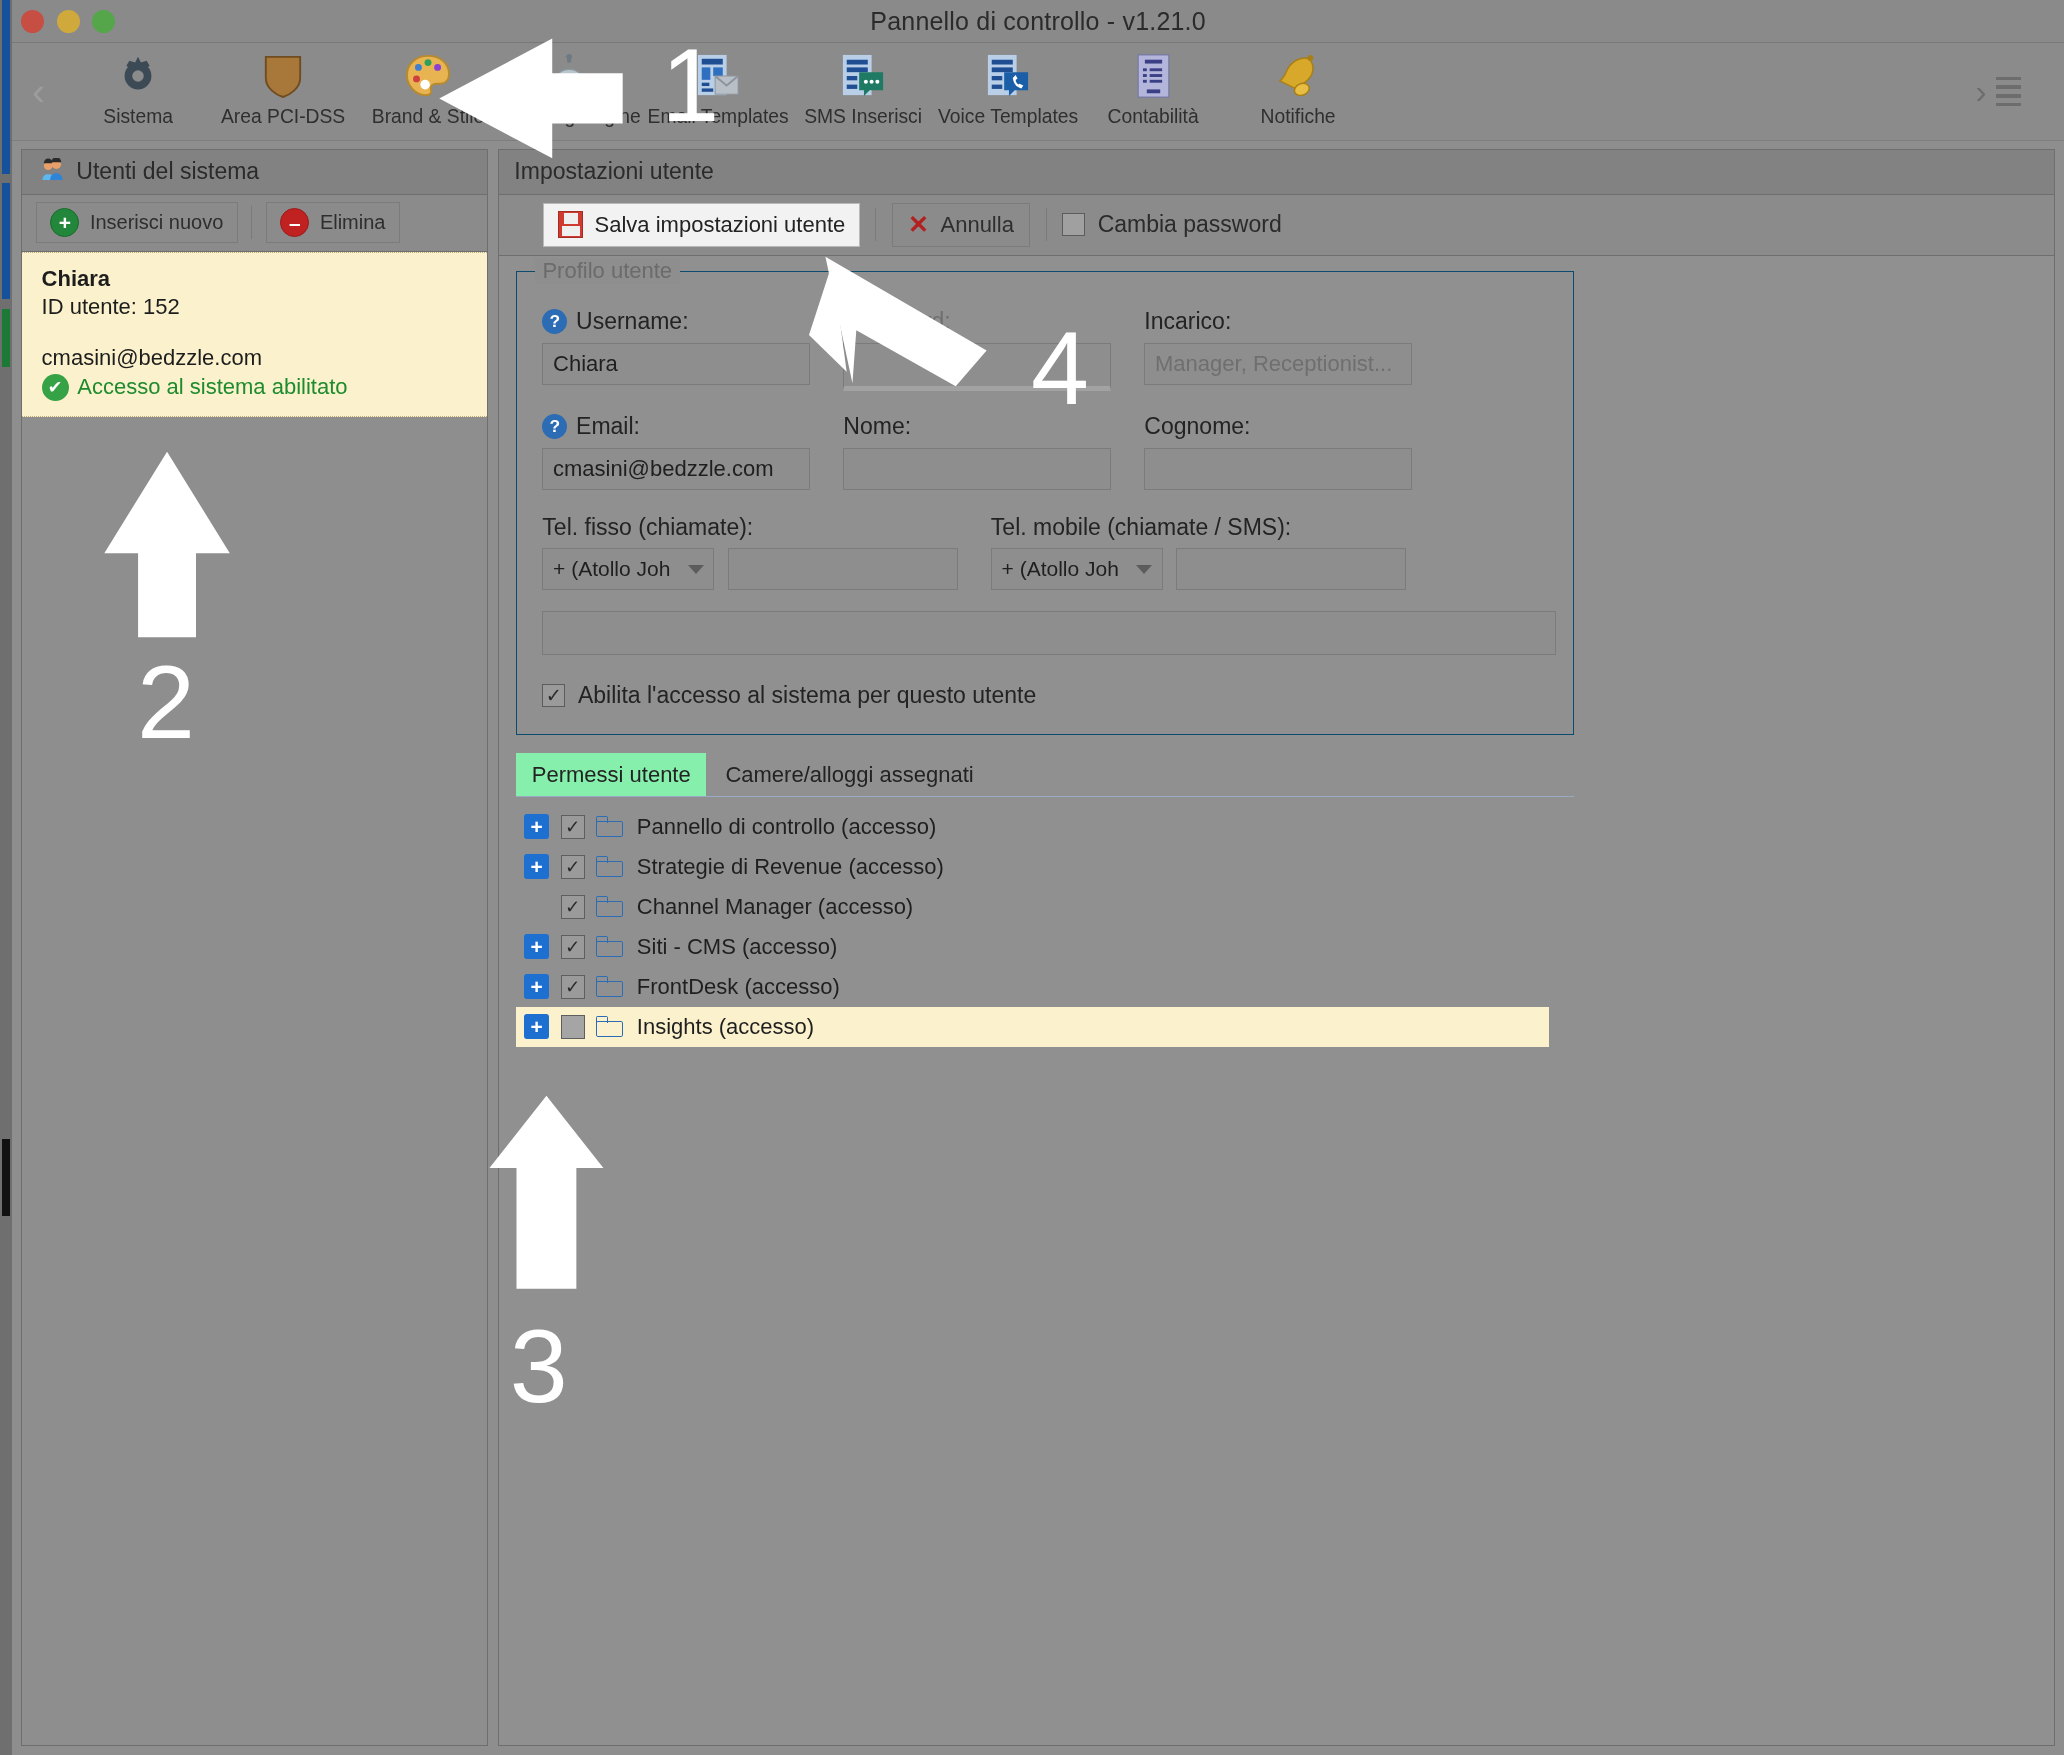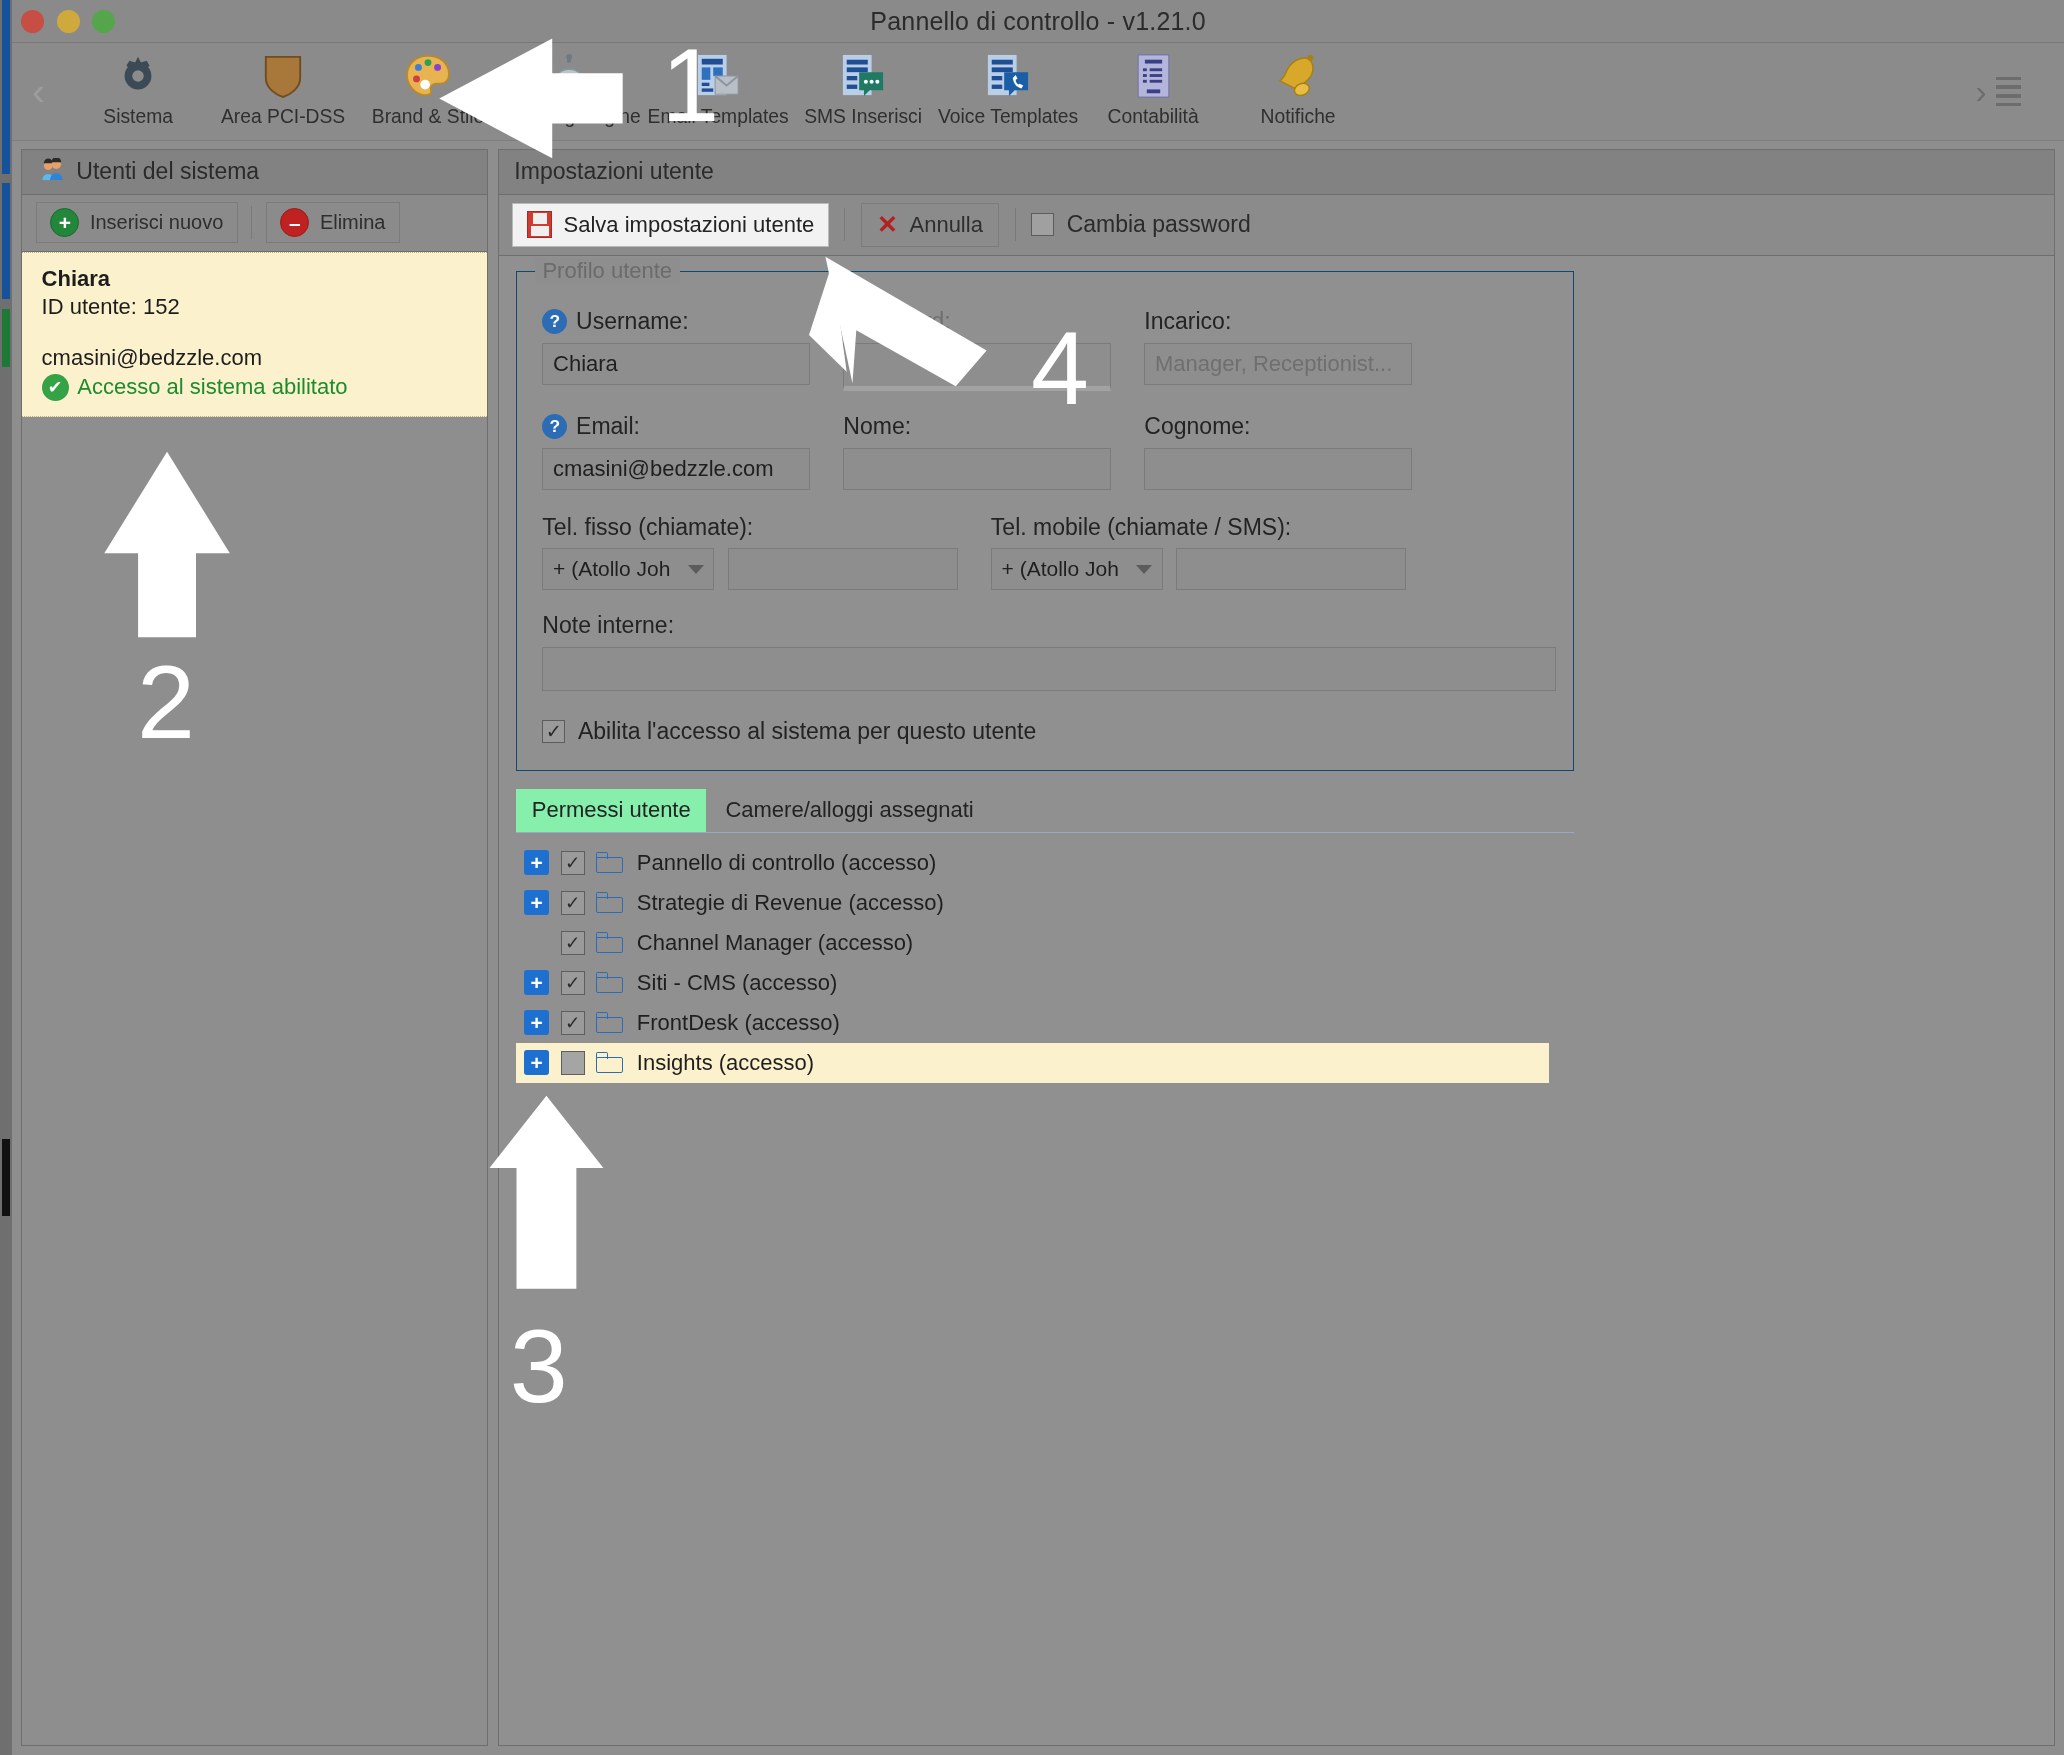--- a/index.html
+++ b/index.html
@@ -79,21 +79,21 @@
   .user-card .umail{font-size:22px;color:#1d1d1d;margin-top:25px;}
   .user-card .ustat{display:flex;align-items:center;gap:8.7px;margin-top:2.9px;font-size:22px;color:#1d8b2e;}
   .tick{width:27px;height:27px;border-radius:50%;background:#35a245;display:flex;align-items:center;justify-content:center;color:#fff;font-size:17.4px;line-height:1;}
 
   .list-fill{flex:1;background:#8e8e8e;}
 
   
   .rt-toolbar{height:60px;background:#8b8b8b;border-bottom:1px solid #6e6e6e;display:flex;align-items:center;padding:0 13.5px;gap:15.4px;}
   .btn-save{
     background:#f2f2f2;border:1px solid #b9b9b9;display:flex;align-items:center;gap:11.6px;
-    padding:7.7px 13.5px;font-size:22px;color:#232323;height:44px;box-sizing:border-box;
+    padding:7.7px 13.5px;font-size:22px;color:#232323;height:44px;box-sizing:border-box;margin-left:31px;
   }
   .btn-cancel{
     background:#8b8b8b;border:1px solid #7b7b7b;display:flex;align-items:center;gap:11.6px;
     padding:7.7px 15.4px;font-size:22px;color:#2e2e2e;height:44px;box-sizing:border-box;
   }
   .xmark{color:#b32020;font-size:25px;font-weight:bold;line-height:1;}
   .floppy{width:25px;height:27px;position:relative;background:#cf3b30;border:1px solid #a52c23;box-sizing:border-box;}
   .floppy::before{content:"";position:absolute;left:4.8px;top:1px;width:14.5px;height:10.6px;background:#efefef;}
   .floppy::after{content:"";position:absolute;left:2.9px;bottom:1px;width:18.3px;height:10.6px;background:#efefef;}
 
@@ -468,23 +468,20 @@
                 <div class="selbox">
                   <span>+ (Atollo Joh</span>
                   <span class="caret"></span>
                 </div>
                 <div class="telnum"></div>
               </div>
             </div>
           </div>
 
           <div class="noterow">
-            <div class="flab">
-              <span>Note interne:</span>
-            </div>
             <div class="notebox"></div>
           </div>
 
           <div class="enablerow">
             <span class="chk">✓</span>
             <span>Abilita l'accesso al sistema per questo utente</span>
           </div>
         </div>
 
         <div class="tabs" style="width:1058px;">

